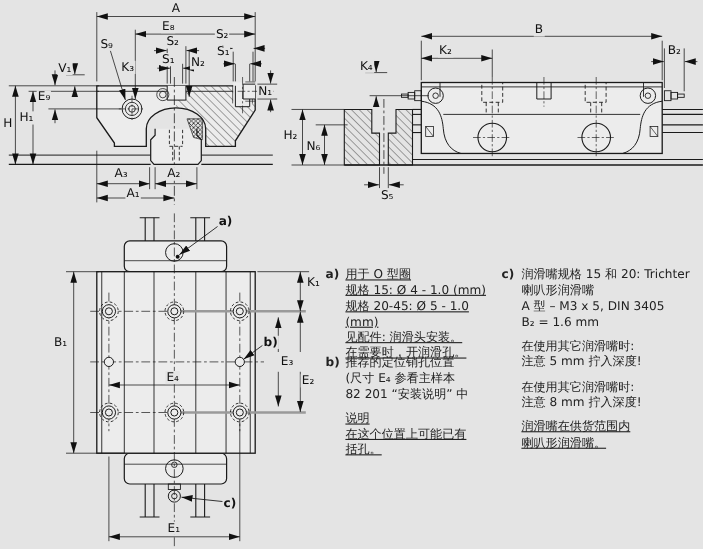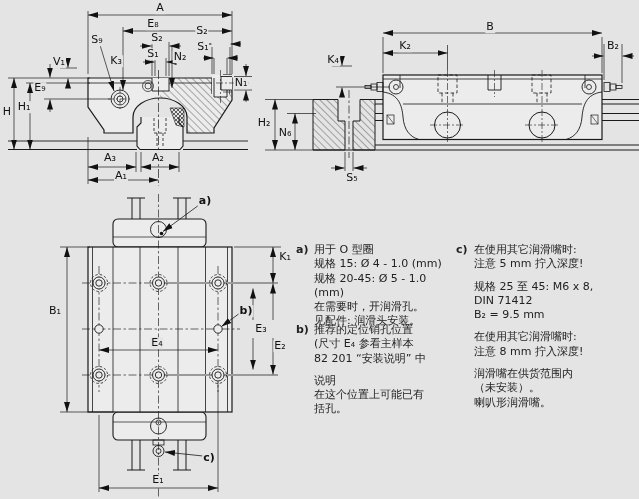--- a/index.html
+++ b/index.html
@@ -5,21 +5,21 @@
   html,body{margin:0;padding:0;background:#e4e4e4;}
   .canvas{position:relative;width:639px;height:499px;background:#e4e4e4;overflow:hidden;
           font-family:"DejaVu Sans",sans-serif;}
   svg{position:absolute;left:0;top:0;}
   .dim{position:absolute;transform:translate(-50%,-50%);font:11px/1.05 "DejaVu Sans",sans-serif;
        color:#111;background:#e4e4e4;padding:0 1px;white-space:nowrap;}
   .callout{font-weight:bold;}
   .note{position:absolute;display:flex;gap:4px;font:11px/14.3px "DejaVu Sans",sans-serif;color:#222;}
   .note .nl{font-weight:bold;width:14px;flex:none;}
   .note p{margin:0 0 8px 0;}
-  .note p:last-child{margin-bottom:0;}
+  .note p:last-child{margin-bottom:0;text-decoration:underline;}
 </style>
 </head>
 <body>
 
 <div class="canvas">
 
 <svg width="639" height="499" viewBox="0 0 639 499">
   <defs>
     <marker id="ar" markerWidth="11" markerHeight="8" refX="10" refY="4" orient="auto-start-reverse" markerUnits="userSpaceOnUse">
       <path d="M0,1 L10,4 L0,7 Z" fill="#111"></path>
@@ -352,22 +352,22 @@
 <span class="dim" style="left:158px;top:480px">E₁</span>
 <span class="dim callout" style="left:209px;top:458px">c)</span>
 
 <div class="note" style="left:296px;top:243px;width:152px">
   <span class="nl">a)</span>
   <div>
     <p>
       <span style="display:block">用于 O 型圈</span>
       <span style="display:block">规格 15: Ø 4 - 1.0 (mm)</span>
       <span style="display:block">规格 20-45: Ø 5 - 1.0 (mm)</span>
+      <span style="display:block">见配件: 润滑头安装。</span>
       <span style="display:block">在需要时，开润滑孔。</span>
-      <span style="display:block">见配件: 润滑头安装。</span>
     </p>
   </div>
 </div>
 
 <div class="note" style="left:296px;top:323px;width:152px">
   <span class="nl">b)</span>
   <div>
     <p>
       <span style="display:block">推荐的定位销孔位置</span>
       <span style="display:block">(尺寸 E₄ 参看主样本</span>
@@ -378,33 +378,33 @@
       <span style="display:block">在这个位置上可能已有</span>
       <span style="display:block">括孔。</span>
     </p>
   </div>
 </div>
 
 <div class="note" style="left:456px;top:243px;width:178px">
   <span class="nl">c)</span>
   <div>
     <p>
+      <span style="display:block">润滑嘴规格 15 和 20: Trichter</span>
+      <span style="display:block">喇叭形润滑嘴</span>
+      <span style="display:block">A 型 – M3 x 5, DIN 3405</span>
+      <span style="display:block">B₂ = 1.6 mm</span>
+    </p>
+    <p>
       <span style="display:block">在使用其它润滑嘴时:</span>
       <span style="display:block">注意 5 mm 拧入深度!</span>
     </p>
     <p>
-      <span style="display:block">规格 25 至 45: M6 x 8,</span>
-      <span style="display:block">DIN 71412</span>
-      <span style="display:block">B₂ = 9.5 mm</span>
-    </p>
-    <p>
       <span style="display:block">在使用其它润滑嘴时:</span>
       <span style="display:block">注意 8 mm 拧入深度!</span>
     </p>
     <p>
       <span style="display:block">润滑嘴在供货范围内</span>
-      <span style="display:block">（未安装）。</span>
       <span style="display:block">喇叭形润滑嘴。</span>
     </p>
   </div>
 </div>
 
 </div>
 
 </body></html>

